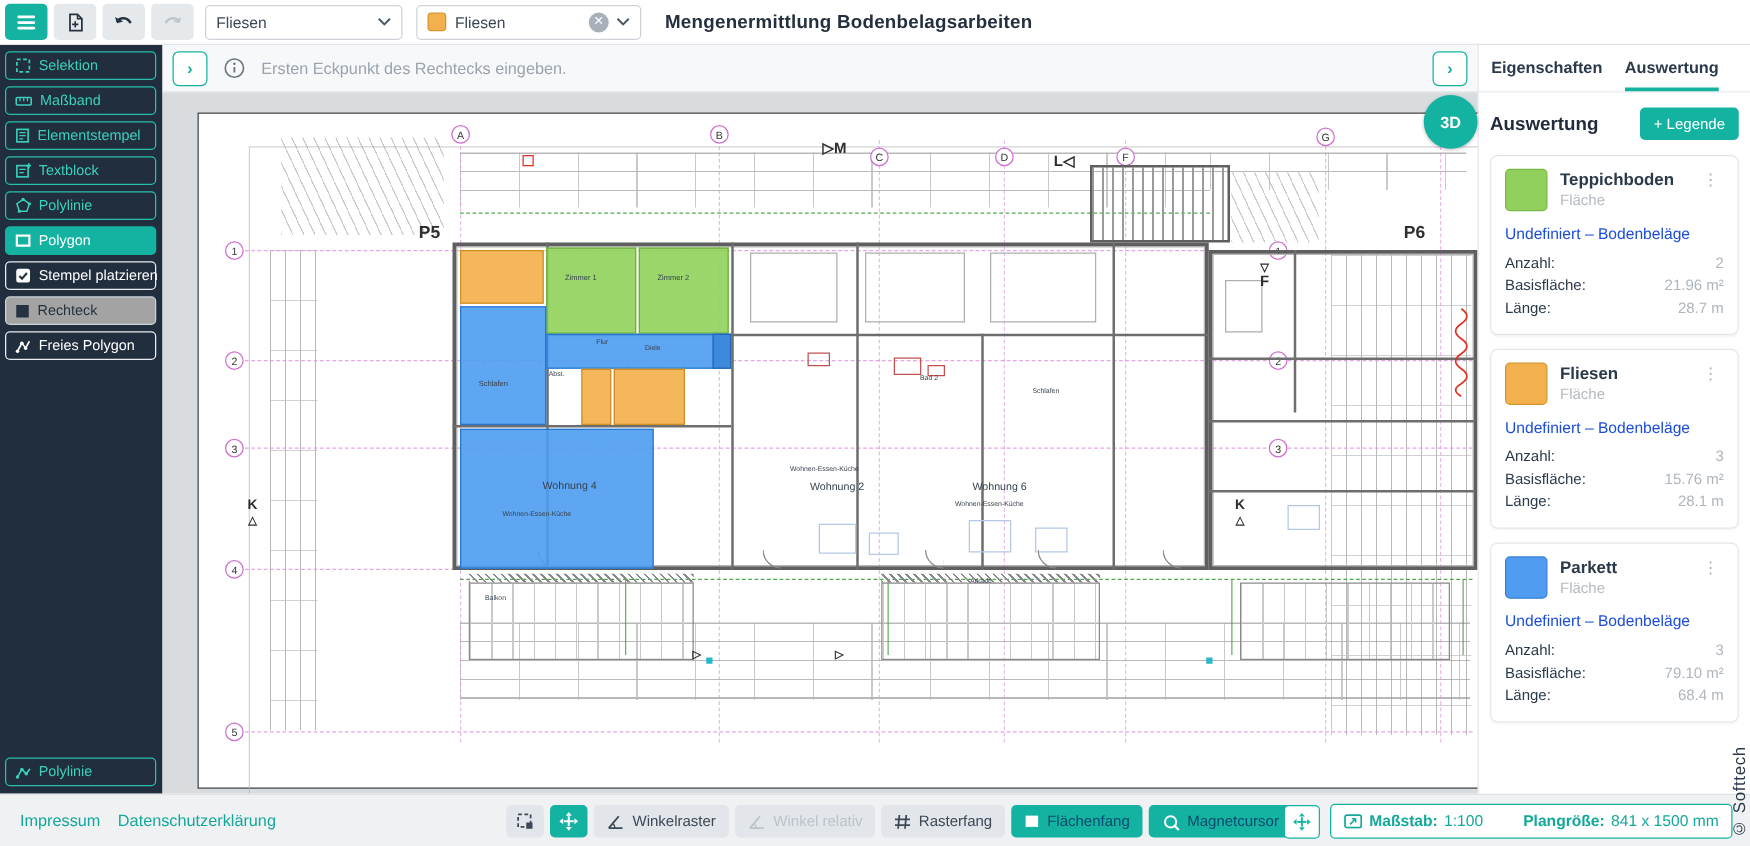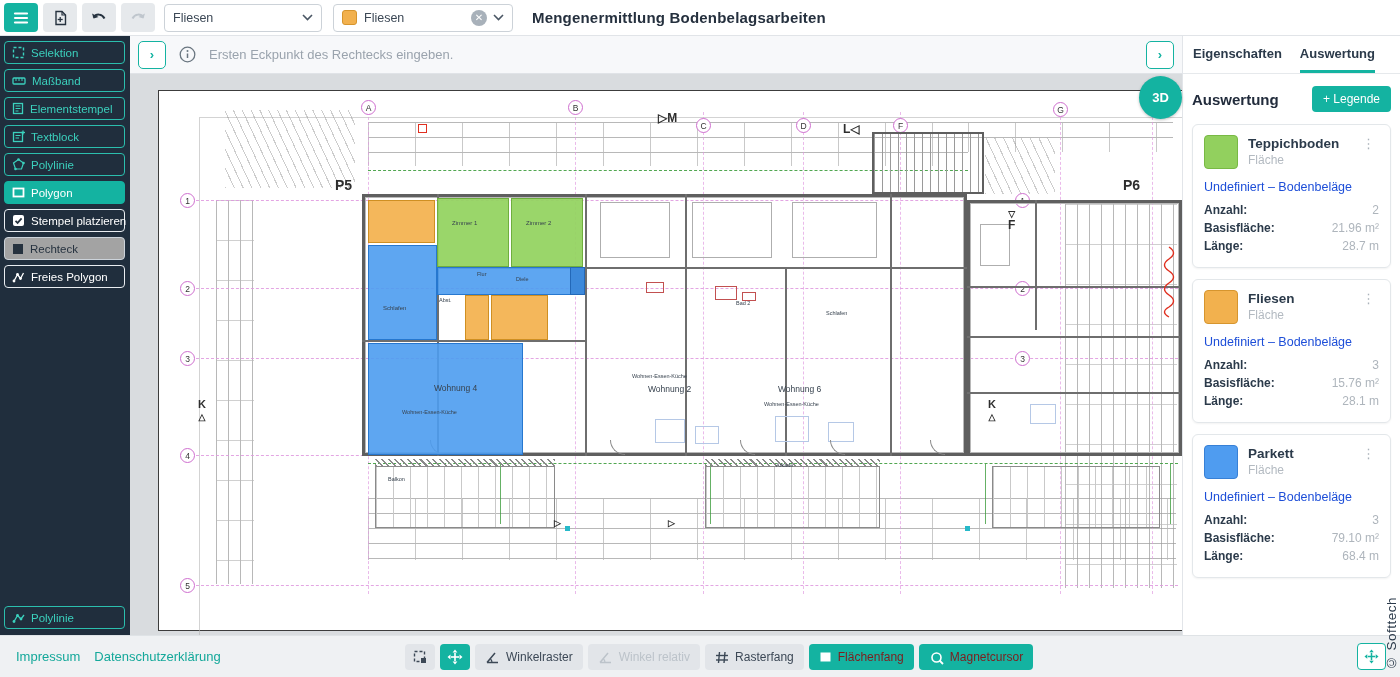--- a/index.html
+++ b/index.html
@@ -94,30 +94,30 @@
   .card-head { display:flex; gap:10px; }
   .swatch { width:34px; height:34px; border-radius:4px; flex:0 0 auto; }
   .sw-green { background:#92d05e; border:1px solid #78b944; }
   .sw-orange{ background:#f2b14e; border:1px solid #d6952e; }
   .sw-blue  { background:#4f9cf0; border:1px solid #3780d6; }
   .card-title { font-size:13.5px; font-weight:bold; color:#2b3a4a; margin-top:1px; }
   .card-sub { font-size:12px; color:#b3bac1; margin-top:2px; }
   .kebab { margin-left:auto; color:#aab2ba; font-size:13px; letter-spacing:0; line-height:1; cursor:pointer; padding:2px 4px; }
   .card-cat { font-size:12.5px; color:#1d4ed8; margin:11px 0 9px; }
   .crow { display:flex; justify-content:space-between; font-size:12px; margin:4px 0; }
-  .crow .lbl { font-weight:bold; color:#2b3a4a; }
+  .crow .lbl { font-weight:normal; color:#2b3a4a; }
   .crow .val { color:#aeb5bc; }
 
   
   .bottombar { height:42px; background:#eff1f3; border-top:1px solid #dfe3e6; position:relative; display:flex; align-items:center; padding:0 16px; }
   .foot-link { color:#14a89a; font-size:13px; margin-right:14px; cursor:pointer; }
   .center-tools { position:absolute; left:405px; top:8px; display:flex; gap:5px; }
   .bb-btn { height:26px; border:none; border-radius:4px; background:#e2e5e9; color:#3c4856; font-size:12px; display:flex; align-items:center; gap:6px; padding:0 10px; cursor:pointer; font-family:inherit; white-space:nowrap; }
   .bb-btn.icon-only { width:30px; padding:0; justify-content:center; }
-  .bb-btn.teal { background:#14b3a1; color:#7f1d1d; }
+  .bb-btn.teal { background:#14b3a1; color:#0c4a6e; }
   .bb-btn.disabled { color:#bcc3ca; }
   .right-tools { position:absolute; right:14px; top:7px; display:flex; gap:8px; align-items:center; }
   .pan-btn { width:29px; height:27px; border:1px solid #14b3a1; border-radius:4px; background:#fff; color:#14b3a1; display:flex; align-items:center; justify-content:center; cursor:pointer; }
   .scale-box { border:1px solid #14b3a1; border-radius:4px; height:28px; display:flex; align-items:center; gap:5px; padding:0 10px; color:#14a89a; font-size:12.5px; background:#fff; }
   .scale-box .gap { width:22px; }
 
   
   .btn-3d { position:absolute; left:1139px; top:76px; width:43px; height:43px; border-radius:50%; background:#14b3a1; color:#fff; font-weight:bold; font-size:13px; border:none; display:flex; align-items:center; justify-content:center; z-index:30; cursor:pointer; box-shadow:0 1px 3px rgba(0,0,0,.25); }
   .copyright { position:absolute; right:1px; bottom:7px; writing-mode:vertical-rl; transform:rotate(180deg); font-size:13.5px; color:#2b3a4a; z-index:40; letter-spacing:.5px; }
 </style>
@@ -548,17 +548,28 @@
   </div>
 
   <div class="right-tools">
     <button class="pan-btn">
       <svg width="15" height="15" viewBox="0 0 16 16" fill="#14b3a1">
           <path d="M8 0.5 L10.4 3.5 H5.6 Z M8 15.5 L5.6 12.5 H10.4 Z M0.5 8 L3.5 5.6 V10.4 Z M15.5 8 L12.5 10.4 V5.6 Z"></path>
           <rect x="7.2" y="4" width="1.6" height="8"></rect>
           <rect x="4" y="7.2" width="8" height="1.6"></rect>
         </svg>
     </button>
+    <div class="scale-box">
+      <svg width="15" height="12" viewBox="0 0 15 12">
+          <rect x="1" y="1" width="13" height="10" rx="1.5" fill="none" stroke="#14a89a" stroke-width="1.4"></rect>
+          <path d="M5 8.5 L9.5 4 M9.5 4 h-3 M9.5 4 v3" fill="none" stroke="#14a89a" stroke-width="1.2"></path>
+        </svg>
+      <span style="font-weight:bold;">Maßstab:</span>
+      <span>1:100</span>
+      <span class="gap"></span>
+      <span style="font-weight:bold;">Plangröße:</span>
+      <span>841 x 1500 mm</span>
+    </div>
   </div>
 </div>
 
 <button class="btn-3d">3D</button>
 <div class="copyright">© Softtech</div>
 
 </body></html>

